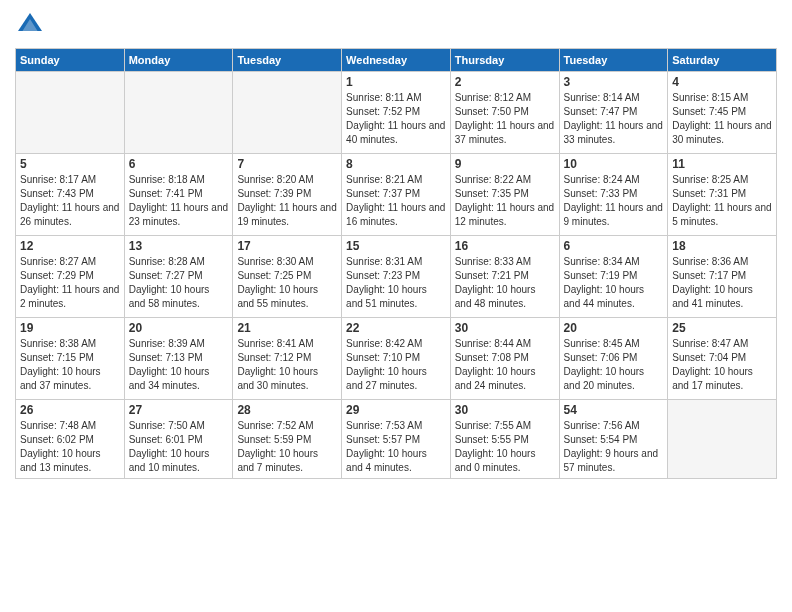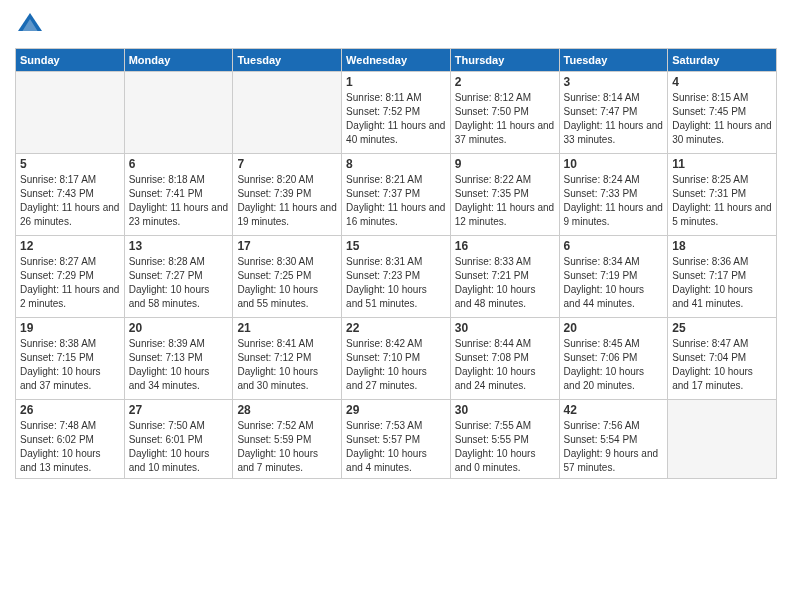--- a/index.html
+++ b/index.html
@@ -253,20 +253,20 @@
           </td>
           <td>
             <div class="day-number">29</div>
             <div class="day-info">Sunrise: 7:53 AM<br>Sunset: 5:57 PM<br>Daylight: 10 hours and 4 minutes.</div>
           </td>
           <td>
             <div class="day-number">30</div>
             <div class="day-info">Sunrise: 7:55 AM<br>Sunset: 5:55 PM<br>Daylight: 10 hours and 0 minutes.</div>
           </td>
           <td>
-            <div class="day-number">42</div>
+            <div class="day-number">54</div>
             <div class="day-info">Sunrise: 7:56 AM<br>Sunset: 5:54 PM<br>Daylight: 9 hours and 57 minutes.</div>
           </td>
           <td class="empty"></td>
         </tr>
       </tbody>
   </table>
 </div>
 
 </body></html>

